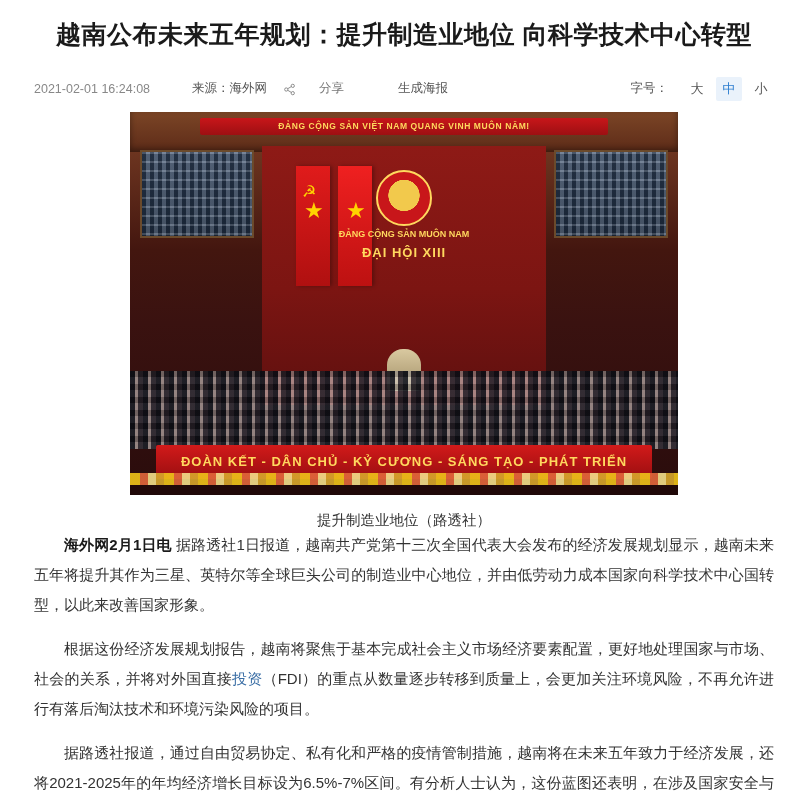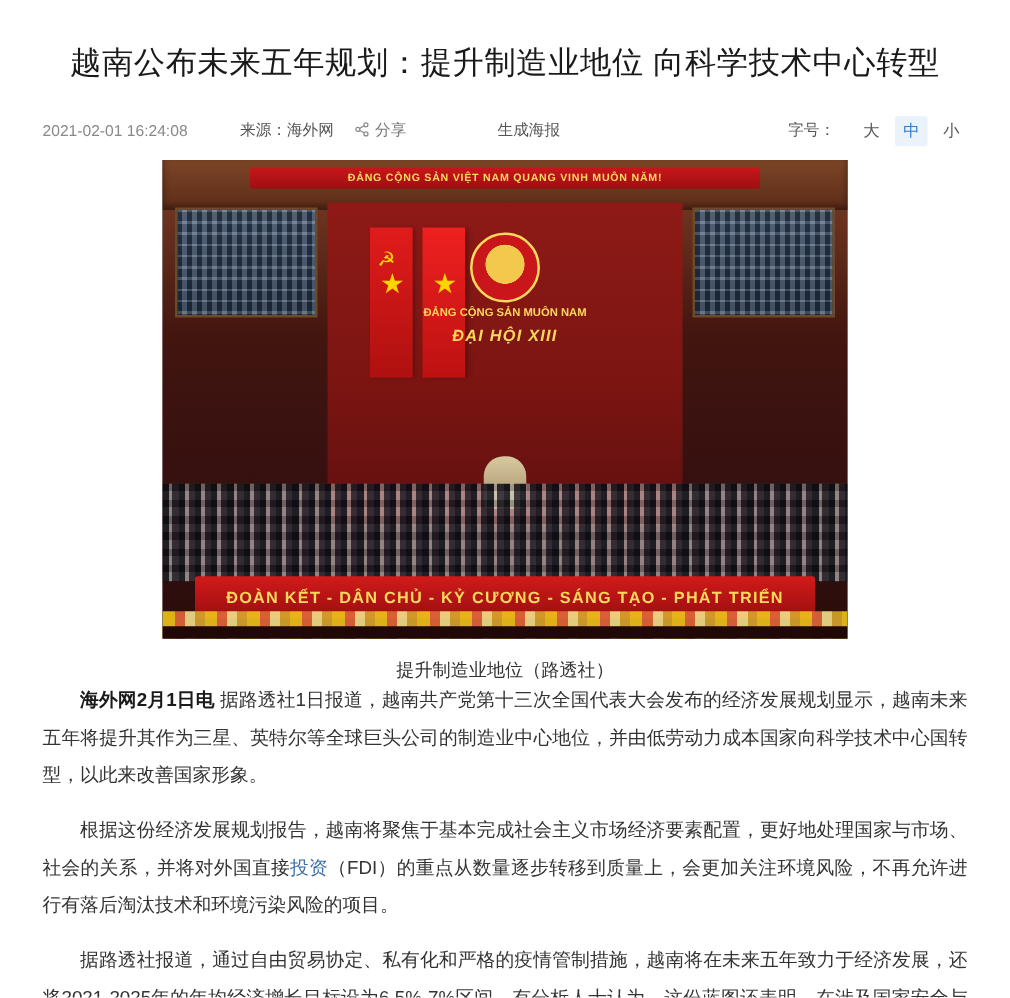--- a/index.html
+++ b/index.html
@@ -16,25 +16,25 @@
   }
   .page {
     width: 808px;
     height: 798px;
     position: relative;
     box-sizing: border-box;
     padding: 0 34px;
   }
   
   .article-title {
-    margin: 16px;
+    margin: 0;
     padding: 18px 0 0 0;
     font-size: 25px;
     line-height: 1.35;
-    font-weight: normal;
+    font-weight: bold;
     color: #1a1a1a;
     text-align: center;
     letter-spacing: 0.5px;
   }
   
   .meta-bar {
     margin-top: 20px;
     height: 34px;
     display: flex;
     align-items: center;
@@ -47,24 +47,25 @@
     white-space: nowrap;
   }
   .meta-source {
     margin-left: 42px;
     color: #555;
     white-space: nowrap;
   }
   .meta-share {
     margin-left: 16px;
     display: flex;
-    align-items: flex-start;
+    align-items: center;
     color: #777;
     cursor: pointer;
     white-space: nowrap;
+    gap: 19px;
   }
   .share-icon {
     display: inline-block;
     width: 13px;
     height: 13px;
     margin-right: 4px;
     position: relative;
     top: 1px;
   }
   .meta-poster {
@@ -218,21 +219,20 @@
     font-size: 9px;
     font-weight: bold;
     line-height: 1.5;
     white-space: nowrap;
   }
   .stage-text .big {
     display: block;
     font-size: 13px;
     margin-top: 2px;
     letter-spacing: 1px;
-    font-style: italic;
   }
   .bust {
     position: absolute;
     left: 50%;
     transform: translateX(-50%);
     bottom: 14px;
     width: 34px;
     height: 42px;
     background: linear-gradient(to bottom,#d9c9a0,#a08d66);
     border-radius: 16px 16px 4px 4px;

